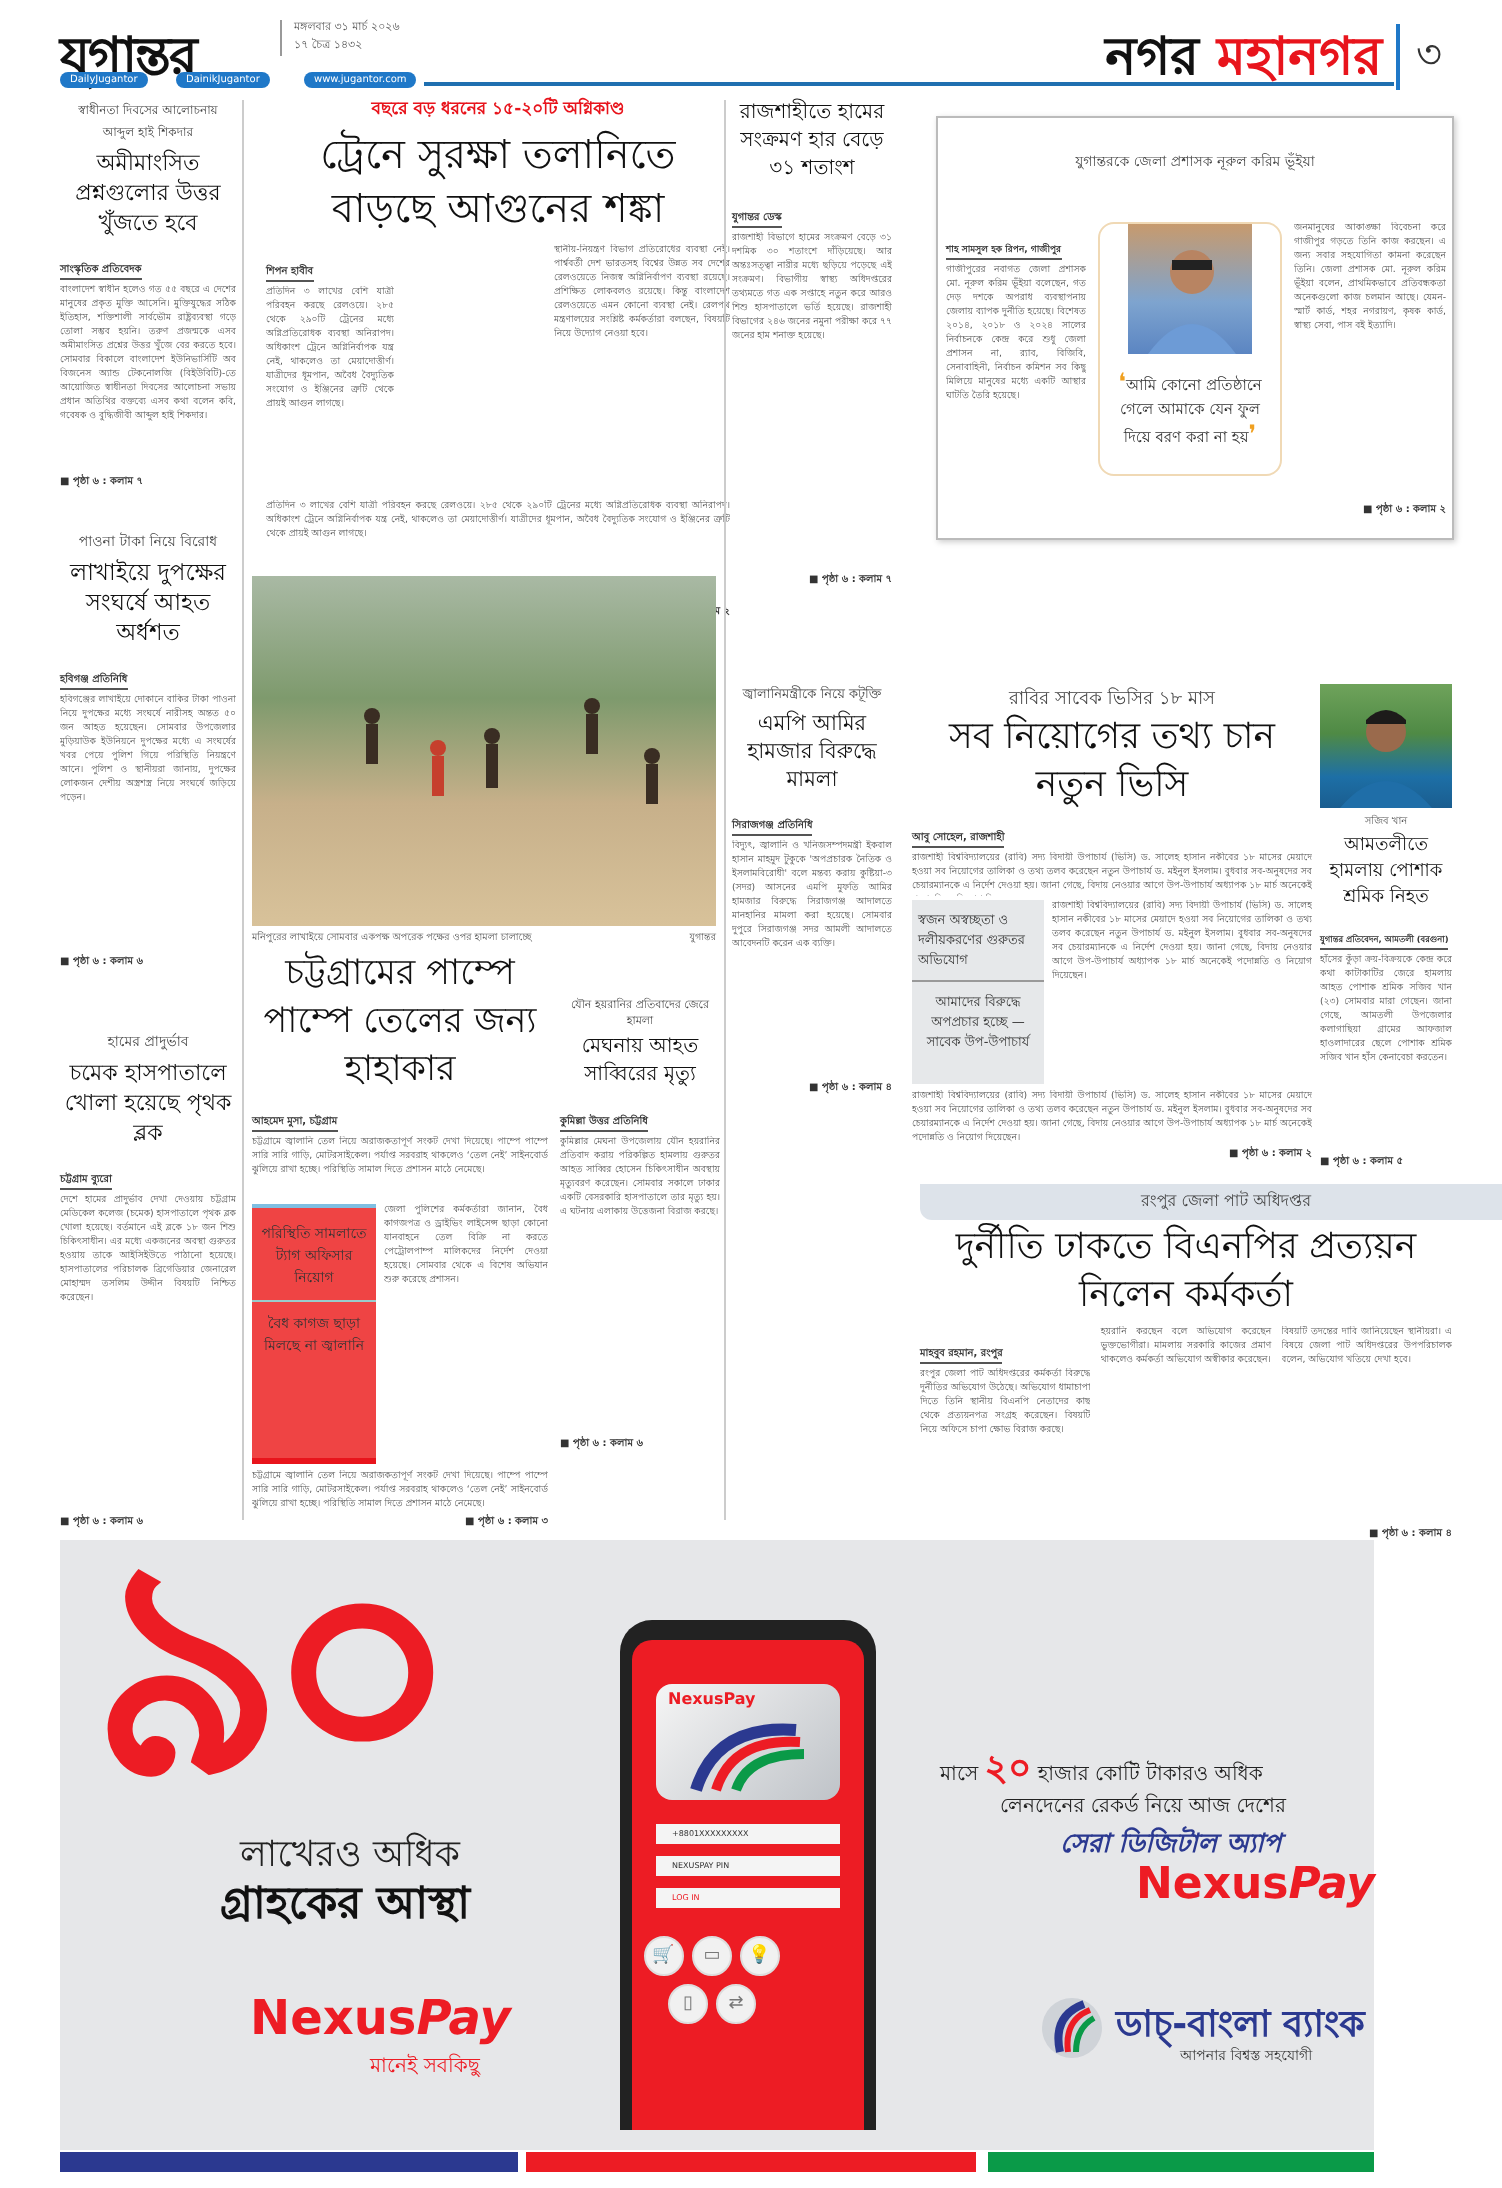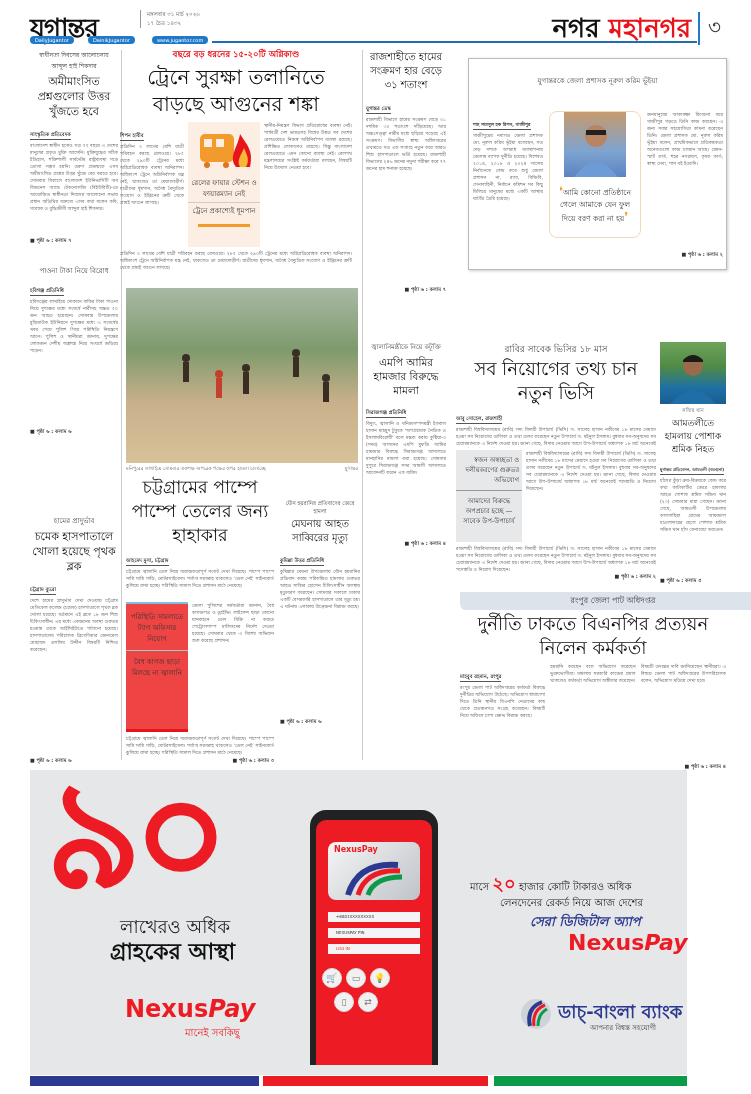--- a/index.html
+++ b/index.html
@@ -45,54 +45,41 @@
 <div class="abs" style="left:30px;top:50px;width:88px">
   <div class="kicker" style="font-size:6px">স্বাধীনতা দিবসের আলোচনায়</div>
   <div class="kicker" style="font-size:6px">আব্দুল হাই শিকদার</div>
   <div class="hl" style="font-size:11px;line-height:15px;margin:2px 0">অমীমাংসিত প্রশ্নগুলোর উত্তর খুঁজতে হবে</div>
   <div class="by">সাংস্কৃতিক প্রতিবেদক</div>
   <div class="txt" style="height:95px">বাংলাদেশ স্বাধীন হলেও গত ৫৫ বছরে এ দেশের মানুষের প্রকৃত মুক্তি আসেনি। মুক্তিযুদ্ধের সঠিক ইতিহাস, শক্তিশালী সার্বভৌম রাষ্ট্রব্যবস্থা গড়ে তোলা সম্ভব হয়নি। তরুণ প্রজন্মকে এসব অমীমাংসিত প্রশ্নের উত্তর খুঁজে বের করতে হবে। সোমবার বিকালে বাংলাদেশ ইউনিভার্সিটি অব বিজনেস অ্যান্ড টেকনোলজি (বিইউবিটি)-তে আয়োজিত স্বাধীনতা দিবসের আলোচনা সভায় প্রধান অতিথির বক্তব্যে এসব কথা বলেন কবি, গবেষক ও বুদ্ধিজীবী আব্দুল হাই শিকদার।</div>
   <div class="cont" style="text-align:left">■ পৃষ্ঠা ৬ : কলাম ৭</div>
 </div>
 <div class="abs" style="left:30px;top:265px;width:88px">
   <div class="kicker" style="font-size:7px">পাওনা টাকা নিয়ে বিরোধ</div>
+  <div class="hl" style="font-size:11.5px;line-height:15px;margin:2px 0">লাখাইয়ে দুপক্ষের সংঘর্ষে আহত অর্ধশত</div>
   <div class="by">হবিগঞ্জ প্রতিনিধি</div>
   <div class="txt" style="height:130px">হবিগঞ্জের লাখাইয়ে দোকানে বাকির টাকা পাওনা নিয়ে দুপক্ষের মধ্যে সংঘর্ষে নারীসহ অন্তত ৫০ জন আহত হয়েছেন। সোমবার উপজেলার মুড়িয়াউক ইউনিয়নে দুপক্ষের মধ্যে এ সংঘর্ষের খবর পেয়ে পুলিশ গিয়ে পরিস্থিতি নিয়ন্ত্রণে আনে। পুলিশ ও স্থানীয়রা জানায়, দুপক্ষের লোকজন দেশীয় অস্ত্রশস্ত্র নিয়ে সংঘর্ষে জড়িয়ে পড়েন।</div>
   <div class="cont" style="text-align:left">■ পৃষ্ঠা ৬ : কলাম ৬</div>
 </div>
 <div class="abs" style="left:30px;top:515px;width:88px">
   <div class="kicker" style="font-size:7px">হামের প্রাদুর্ভাব</div>
   <div class="hl" style="font-size:11px;line-height:15px;margin:2px 0">চমেক হাসপাতালে খোলা হয়েছে পৃথক ব্লক</div>
   <div class="by">চট্টগ্রাম ব্যুরো</div>
   <div class="txt" style="height:160px">দেশে হামের প্রাদুর্ভাব দেখা দেওয়ায় চট্টগ্রাম মেডিকেল কলেজ (চমেক) হাসপাতালে পৃথক ব্লক খোলা হয়েছে। বর্তমানে এই ব্লকে ১৮ জন শিশু চিকিৎসাধীন। এর মধ্যে একজনের অবস্থা গুরুতর হওয়ায় তাকে আইসিইউতে পাঠানো হয়েছে। হাসপাতালের পরিচালক ব্রিগেডিয়ার জেনারেল মোহাম্মদ তসলিম উদ্দীন বিষয়টি নিশ্চিত করেছেন।</div>
   <div class="cont" style="text-align:left">■ পৃষ্ঠা ৬ : কলাম ৬</div>
 </div>
 <div class="vline" style="left:121px;top:50px;height:710px"></div>
 
-<div class="abs" style="left:120px;top:48px;width:232px">
+<div class="abs" style="left:133px;top:48px;width:232px">
   <div class="kicker" style="color:#e8141c;font-size:8.5px;font-weight:bold">বছরে বড় ধরনের ১৫-২০টি অগ্নিকাণ্ড</div>
   <div class="hl" style="font-size:20px;line-height:27px;margin:2px 0 4px">ট্রেনে সুরক্ষা তলানিতে বাড়ছে আগুনের শঙ্কা</div>
   <div style="position:relative;height:195px">
     <div class="abs" style="left:0;top:0;width:64px">
       <div class="by">শিপন হাবীব</div>
       <div class="txt" style="height:120px">প্রতিদিন ৩ লাখের বেশি যাত্রী পরিবহন করছে রেলওয়ে। ২৮৫ থেকে ২৯০টি ট্রেনের মধ্যে অগ্নিপ্রতিরোধক ব্যবস্থা অনিরাপদ। অধিকাংশ ট্রেনে অগ্নিনির্বাপক যন্ত্র নেই, থাকলেও তা মেয়াদোত্তীর্ণ। যাত্রীদের ধূমপান, অবৈধ বৈদ্যুতিক সংযোগ ও ইঞ্জিনের ত্রুটি থেকে প্রায়ই আগুন লাগছে।</div>
-    </div>
-    <div class="abs" style="left:68px;top:0;width:72px;height:125px;background:#fdeee4">
-      <svg width="72" height="50">
-        <rect x="12" y="12" width="34" height="28" rx="5" fill="#f39a2c"></rect>
-        <rect x="16" y="17" width="8" height="8" fill="#fdeee4"></rect>
-          <rect x="28" y="17" width="8" height="8" fill="#fdeee4"></rect>
-        <circle cx="19" cy="43" r="3" fill="#e0761b"></circle>
-          <circle cx="38" cy="43" r="3" fill="#e0761b"></circle>
-        <path d="M48 45 C40 35 50 25 52 12 C58 22 66 28 62 45 Z" fill="#e8141c"></path>
-        <path d="M52 45 C48 38 54 32 56 26 C59 33 62 38 58 45 Z" fill="#f7b733"></path>
-      </svg>
-      <div style="font-size:7px;text-align:center;line-height:11px;color:#333;padding:2px 3px;border-bottom:1px solid #ccc">রেলের ফায়ার স্টেশন ও ফায়ারম্যান নেই</div>
-      <div style="font-size:7px;text-align:center;line-height:11px;color:#333;padding:3px">ট্রেনে প্রকাশ্যেই ধূমপান</div>
-      <div style="height:3px;background:#f39a2c;margin:4px 10px 0"></div>
     </div>
     <div class="abs" style="left:144px;top:0;width:88px">
       <div class="txt" style="height:125px">স্থানীয়-নিয়ন্ত্রণ বিভাগ প্রতিরোধের ব্যবস্থা নেই। পার্শ্ববর্তী দেশ ভারতসহ বিশ্বের উন্নত সব দেশের রেলওয়েতে নিজস্ব অগ্নিনির্বাপণ ব্যবস্থা রয়েছে। প্রশিক্ষিত লোকবলও রয়েছে। কিন্তু বাংলাদেশ রেলওয়েতে এমন কোনো ব্যবস্থা নেই। রেলপথ মন্ত্রণালয়ের সংশ্লিষ্ট কর্মকর্তারা বলছেন, বিষয়টি নিয়ে উদ্যোগ নেওয়া হবে।</div>
     </div>
     <div class="abs" style="left:0;top:128px;width:232px">
       <div class="txt" style="height:52px">প্রতিদিন ৩ লাখের বেশি যাত্রী পরিবহন করছে রেলওয়ে। ২৮৫ থেকে ২৯০টি ট্রেনের মধ্যে অগ্নিপ্রতিরোধক ব্যবস্থা অনিরাপদ। অধিকাংশ ট্রেনে অগ্নিনির্বাপক যন্ত্র নেই, থাকলেও তা মেয়াদোত্তীর্ণ। যাত্রীদের ধূমপান, অবৈধ বৈদ্যুতিক সংযোগ ও ইঞ্জিনের ত্রুটি থেকে প্রায়ই আগুন লাগছে।</div>
       <div class="cont">■ পৃষ্ঠা ৬ : কলাম ২</div>
     </div>
   </div>
 </div>
@@ -181,21 +168,21 @@
   <div class="cont">■ পৃষ্ঠা ৬ : কলাম ৪</div>
 </div>
 
 <div class="abs" style="left:456px;top:342px;width:200px">
   <div class="kicker" style="font-size:9px">রাবির সাবেক ভিসির ১৮ মাস</div>
   <div class="hl" style="font-size:18px;line-height:24px">সব নিয়োগের তথ্য চান নতুন ভিসি</div>
   <div class="by">আবু সোহেল, রাজশাহী</div>
   <div class="txt" style="height:22px">রাজশাহী বিশ্ববিদ্যালয়ের (রাবি) সদ্য বিদায়ী উপাচার্য (ভিসি) ড. সালেহ হাসান নকীবের ১৮ মাসের মেয়াদে হওয়া সব নিয়োগের তালিকা ও তথ্য তলব করেছেন নতুন উপাচার্য ড. মইনুল ইসলাম। বুধবার সব-অনুষদের সব চেয়ারম্যানকে এ নির্দেশ দেওয়া হয়। জানা গেছে, বিদায় নেওয়ার আগে উপ-উপাচার্য অধ্যাপক ১৮ মার্চ অনেকেই পদোন্নতি ও নিয়োগ দিয়েছেন।</div>
 </div>
 <div class="abs" style="left:456px;top:450px;width:66px;height:92px;background:#e6e8ea">
-  <div style="font-size:6.5px;line-height:10px;text-align:right;padding:5px 3px;border-bottom:1px solid #999;color:#333">স্বজন অস্বচ্ছতা ও দলীয়করণের গুরুতর অভিযোগ</div>
+  <div style="font-size:6.5px;line-height:10px;text-align:left;padding:5px 3px;border-bottom:1px solid #999;color:#333">স্বজন অস্বচ্ছতা ও দলীয়করণের গুরুতর অভিযোগ</div>
   <div style="font-size:6.5px;line-height:10px;text-align:center;padding:5px 3px;color:#333">আমাদের বিরুদ্ধে অপপ্রচার হচ্ছে —সাবেক উপ-উপাচার্য</div>
 </div>
 <div class="abs" style="left:526px;top:450px;width:130px">
   <div class="txt" style="height:92px">রাজশাহী বিশ্ববিদ্যালয়ের (রাবি) সদ্য বিদায়ী উপাচার্য (ভিসি) ড. সালেহ হাসান নকীবের ১৮ মাসের মেয়াদে হওয়া সব নিয়োগের তালিকা ও তথ্য তলব করেছেন নতুন উপাচার্য ড. মইনুল ইসলাম। বুধবার সব-অনুষদের সব চেয়ারম্যানকে এ নির্দেশ দেওয়া হয়। জানা গেছে, বিদায় নেওয়ার আগে উপ-উপাচার্য অধ্যাপক ১৮ মার্চ অনেকেই পদোন্নতি ও নিয়োগ দিয়েছেন।</div>
 </div>
 <div class="abs" style="left:456px;top:545px;width:200px">
   <div class="txt" style="height:28px">রাজশাহী বিশ্ববিদ্যালয়ের (রাবি) সদ্য বিদায়ী উপাচার্য (ভিসি) ড. সালেহ হাসান নকীবের ১৮ মাসের মেয়াদে হওয়া সব নিয়োগের তালিকা ও তথ্য তলব করেছেন নতুন উপাচার্য ড. মইনুল ইসলাম। বুধবার সব-অনুষদের সব চেয়ারম্যানকে এ নির্দেশ দেওয়া হয়। জানা গেছে, বিদায় নেওয়ার আগে উপ-উপাচার্য অধ্যাপক ১৮ মার্চ অনেকেই পদোন্নতি ও নিয়োগ দিয়েছেন।</div>
   <div class="cont">■ পৃষ্ঠা ৬ : কলাম ২</div>
 </div>
 

